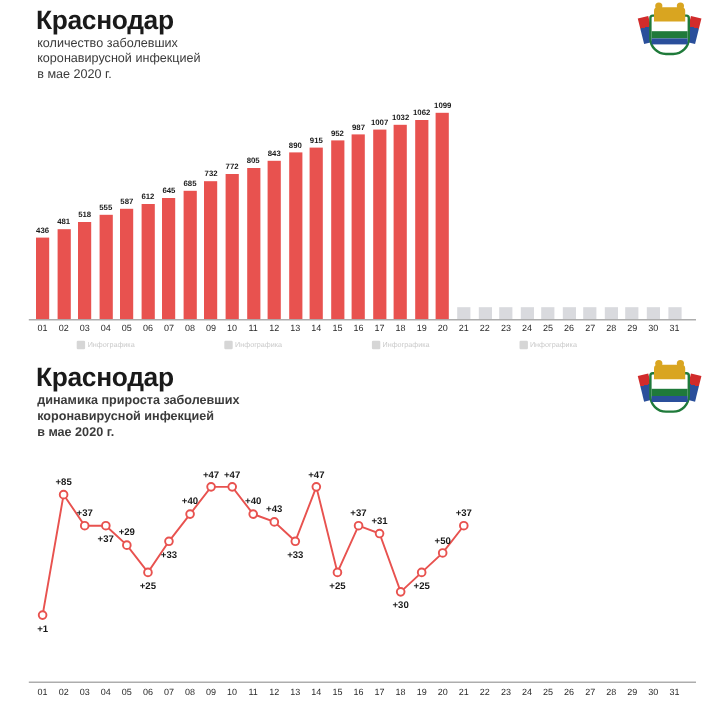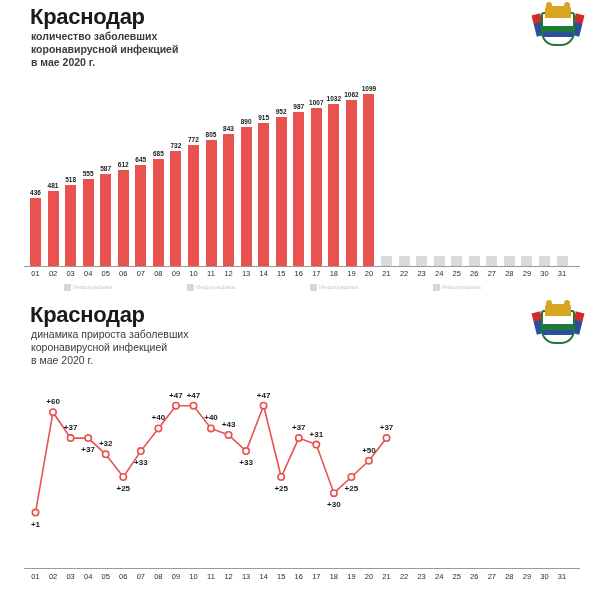--- a/index.html
+++ b/index.html
@@ -166,21 +166,21 @@
   }
 </style>
 </head>
 <body>
 
 <div class="page">
 
   <div class="panel panel-top">
 
     <div class="title" style="left:30px; top:4px;">Краснодар</div>
-    <div class="subtitle" style="left:31px; top:30px;font-weight:bold;">количество заболевших
+    <div class="subtitle" style="left:31px; top:30px;">количество заболевших
 коронавирусной инфекцией
 в мае 2020 г.</div>
 
     <div class="crest" style="right:20px; top:6px;">
       <div class="flag-l"></div>
       <div class="flag-r"></div>
       <div class="shield"></div>
       <div class="bar-g"></div>
       <div class="bar-b"></div>
       <div class="crown"></div>
@@ -339,21 +339,21 @@
         <span style="left: 58.15px;"><i class="wm-dot"></i>Инфографика</span>
         <span style="left: 181px;"><i class="wm-dot"></i>Инфографика</span>
         <span style="left: 303.85px;"><i class="wm-dot"></i>Инфографика</span>
         <span style="left: 426.7px;"><i class="wm-dot"></i>Инфографика</span>
       </div>
   </div>
 
   <div class="panel panel-bottom">
     <div class="linewrap">
       <div class="title" style="left:30px; top:6px;">Краснодар</div>
-      <div class="subtitle" style="left:31px; top:32px;">динамика прироста заболевших
+      <div class="subtitle" style="left:31px; top:32px;font-weight:bold;">динамика прироста заболевших
 коронавирусной инфекцией
 в мае 2020 г.</div>
 
       <div class="crest" style="right:20px; top:8px;">
         <div class="flag-l"></div>
         <div class="flag-r"></div>
         <div class="shield"></div>
         <div class="bar-g"></div>
         <div class="bar-b"></div>
         <div class="crown"></div>
@@ -378,24 +378,24 @@
           <circle cx="281.2" cy="181.0" r="3.2" fill="#ffffff" stroke="#e8524f" stroke-width="1.6"></circle>
           <circle cx="298.8" cy="142.1" r="3.2" fill="#ffffff" stroke="#e8524f" stroke-width="1.6"></circle>
           <circle cx="316.3" cy="148.6" r="3.2" fill="#ffffff" stroke="#e8524f" stroke-width="1.6"></circle>
           <circle cx="333.9" cy="197.2" r="3.2" fill="#ffffff" stroke="#e8524f" stroke-width="1.6"></circle>
           <circle cx="351.4" cy="181.0" r="3.2" fill="#ffffff" stroke="#e8524f" stroke-width="1.6"></circle>
           <circle cx="368.9" cy="164.8" r="3.2" fill="#ffffff" stroke="#e8524f" stroke-width="1.6"></circle>
           <circle cx="386.5" cy="142.1" r="3.2" fill="#ffffff" stroke="#e8524f" stroke-width="1.6"></circle>
         </svg>
       <div class="line-labels" id="linelabels">
           <span style="left: 35.5px; top: 223.64px;">+1</span>
-          <span style="left: 53.05px; top: 101.2px;">+60</span>
+          <span style="left: 53.05px; top: 101.2px;">+85</span>
           <span style="left: 70.6px; top: 127.12px;">+37</span>
           <span style="left: 88.15px; top: 149.12px;">+37</span>
-          <span style="left: 105.7px; top: 143.32px;">+32</span>
+          <span style="left: 105.7px; top: 143.32px;">+29</span>
           <span style="left: 123.25px; top: 188px;">+25</span>
           <span style="left: 140.8px; top: 162.08px;">+33</span>
           <span style="left: 158.35px; top: 117.4px;">+40</span>
           <span style="left: 175.9px; top: 94.72px;">+47</span>
           <span style="left: 193.45px; top: 94.72px;">+47</span>
           <span style="left: 211px; top: 117.4px;">+40</span>
           <span style="left: 228.55px; top: 123.88px;">+43</span>
           <span style="left: 246.1px; top: 162.08px;">+33</span>
           <span style="left: 263.65px; top: 94.72px;">+47</span>
           <span style="left: 281.2px; top: 188px;">+25</span>

